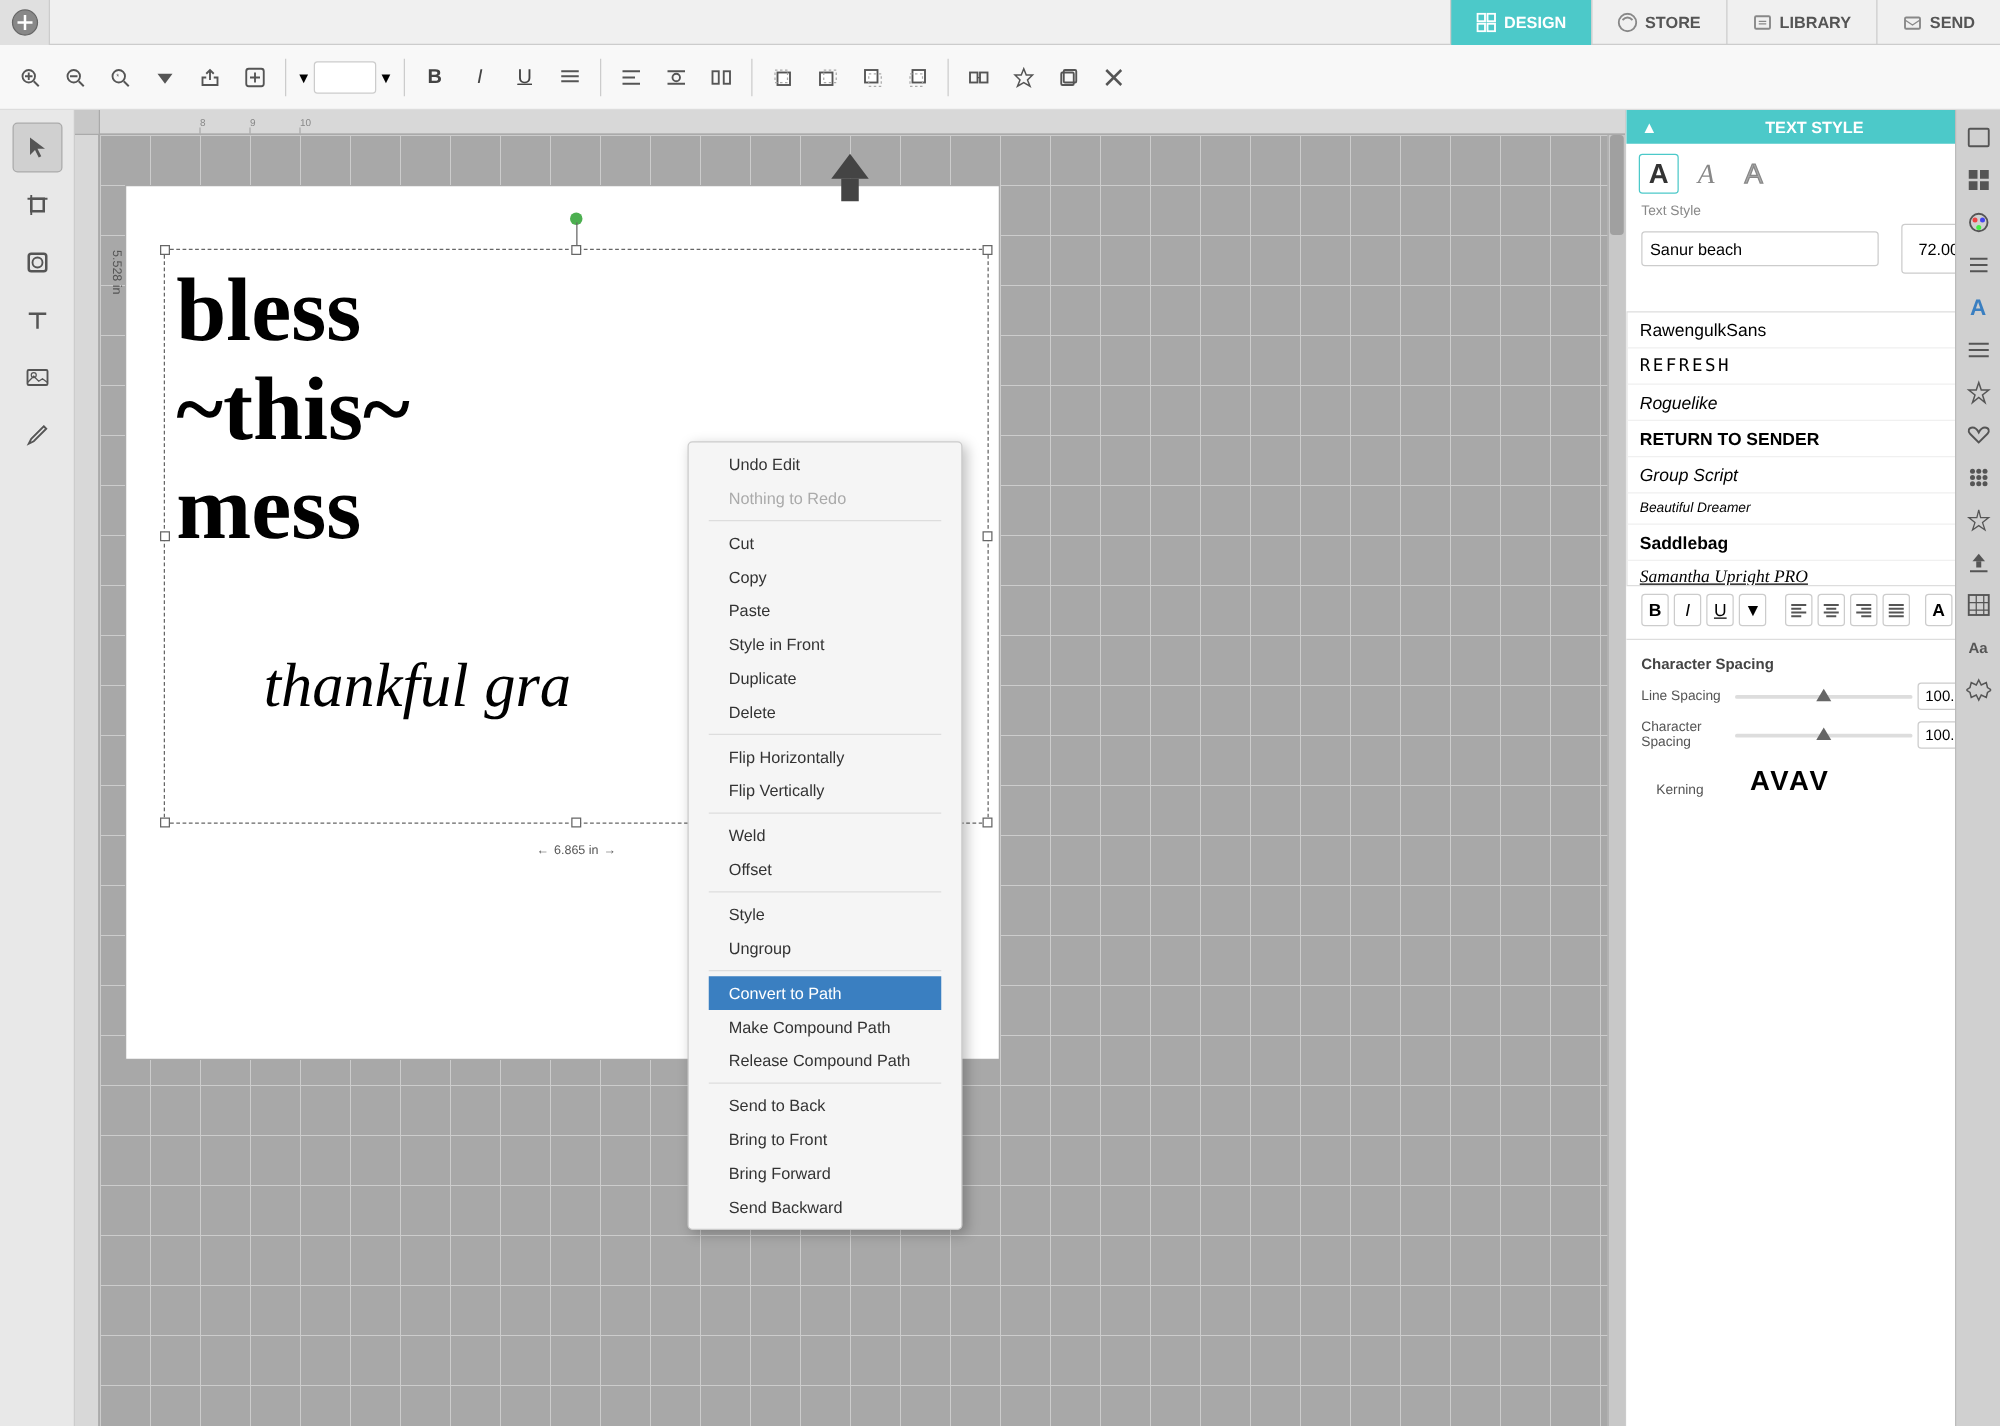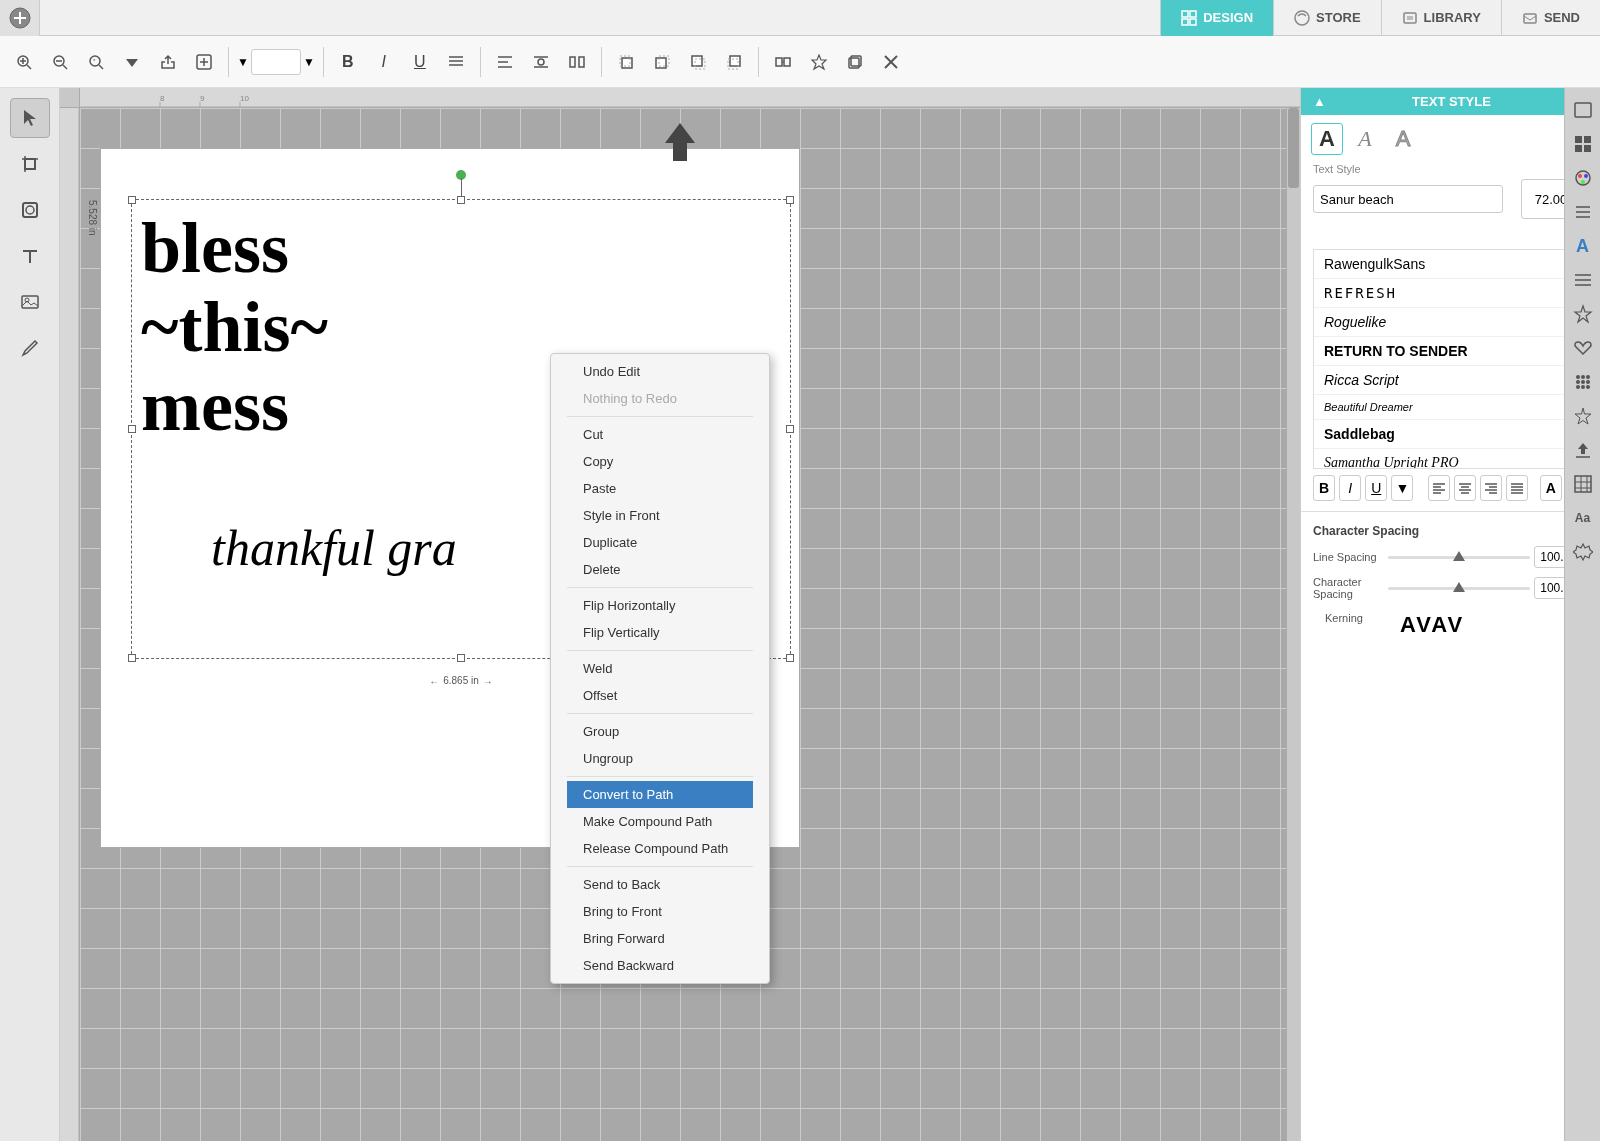--- a/index.html
+++ b/index.html
@@ -325,21 +325,21 @@
       height: 40px;
       border: 1px solid #ccc;
       border-radius: 3px;
       text-align: center;
       font-size: 13px;
     }
     .font-list {
       overflow-y: auto;
       max-height: 220px;
       border: 1px solid #ddd;
-      margin: 0 12px;
+      margin: 0 0;
     }
     .font-list-item {
       padding: 6px 10px;
       cursor: pointer;
       font-size: 14px;
       border-bottom: 1px solid #f0f0f0;
     }
 
     
     .format-row {
@@ -423,21 +423,21 @@
     }
     .spacing-unit {
       font-size: 11px;
       color: #555;
       margin-left: 2px;
     }
 
     
     .kerning-row {
       display: flex;
-      align-items: flex-start;
+      align-items: flex-end;
       padding: 4px 12px;
     }
     .kerning-label {
       font-size: 11px;
       color: #555;
       width: 75px;
     }
     .kerning-display {
       font-size: 22px;
       font-weight: bold;
@@ -846,21 +846,21 @@
       <div class="ctx-item">Style in Front</div>
       <div class="ctx-item">Duplicate</div>
       <div class="ctx-item">Delete</div>
       <div class="ctx-separator"></div>
       <div class="ctx-item">Flip Horizontally</div>
       <div class="ctx-item">Flip Vertically</div>
       <div class="ctx-separator"></div>
       <div class="ctx-item">Weld</div>
       <div class="ctx-item">Offset</div>
       <div class="ctx-separator"></div>
-      <div class="ctx-item">Group</div>
+      <div class="ctx-item">Style</div>
       <div class="ctx-item">Ungroup</div>
       <div class="ctx-separator"></div>
       <div class="ctx-item highlighted">Convert to Path</div>
       <div class="ctx-item">Make Compound Path</div>
       <div class="ctx-item">Release Compound Path</div>
       <div class="ctx-separator"></div>
       <div class="ctx-item">Send to Back</div>
       <div class="ctx-item">Bring to Front</div>
       <div class="ctx-item">Bring Forward</div>
       <div class="ctx-item">Send Backward</div>
@@ -895,21 +895,21 @@
           <span style="font-size:12px; color:#888;">pt</span>
 
         </div>
       </div>
 
       <div class="font-list">
         <div class="font-list-item font-rawengulk">RawengulkSans</div>
         <div class="font-list-item font-refresh">REFRESH</div>
         <div class="font-list-item font-roguelike">Roguelike</div>
         <div class="font-list-item font-return">RETURN TO SENDER</div>
-        <div class="font-list-item font-ricca">Ricca Script</div>
+        <div class="font-list-item font-ricca">Group Script</div>
         <div class="font-list-item font-ricca" style="font-size:11px;">Beautiful Dreamer</div>
         <div class="font-list-item font-saddlebag">Saddlebag</div>
         <div class="font-list-item font-samantha">Samantha Upright PRO</div>
 
       </div>
 
       <div class="format-row">
         <div class="fmt-btn">
             <b>B</b>
           </div>

